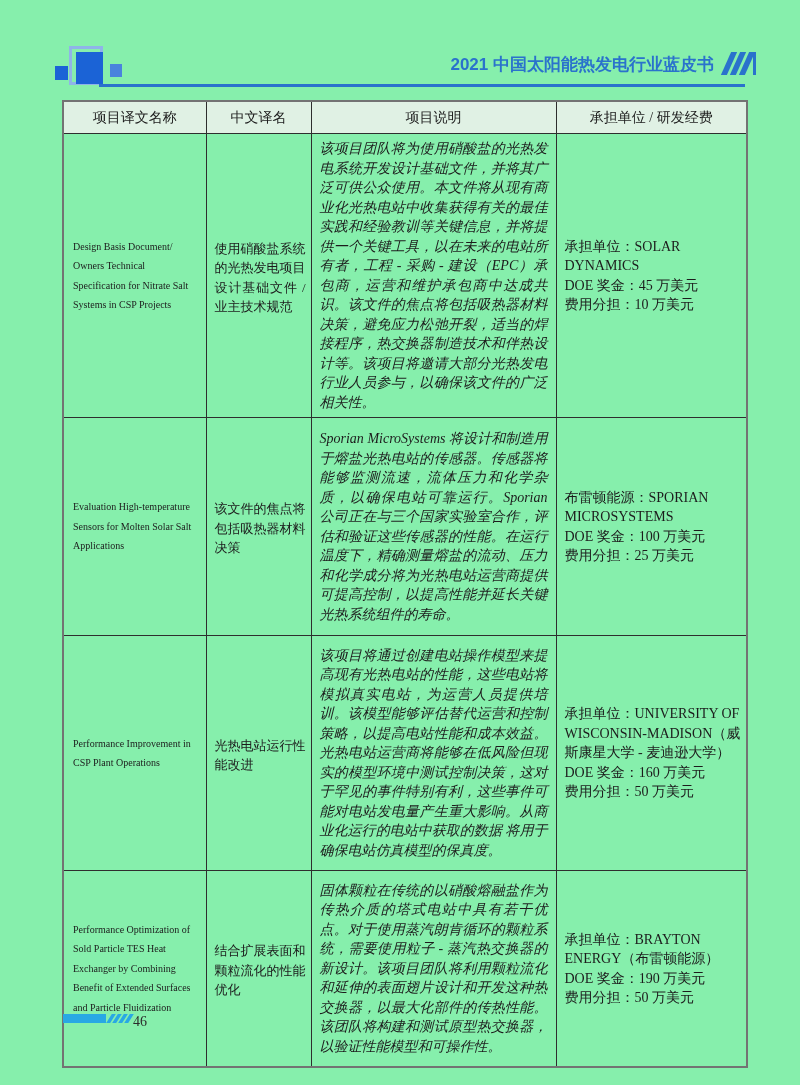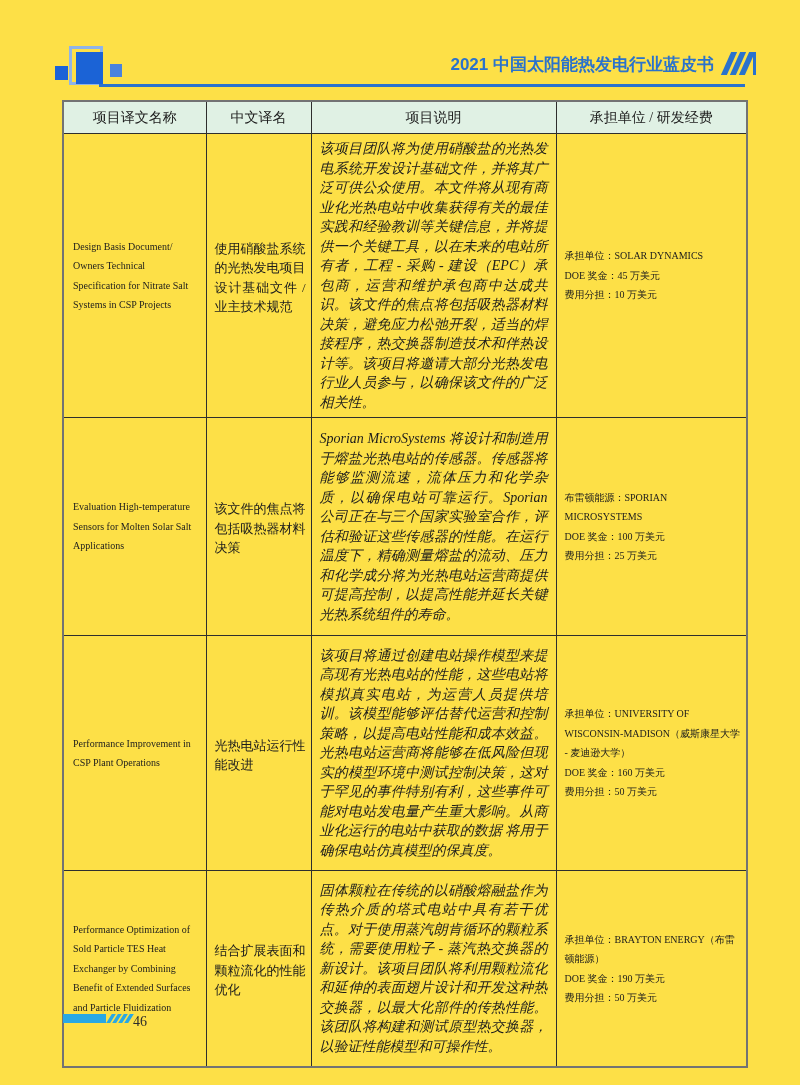--- a/index.html
+++ b/index.html
@@ -1,20 +1,20 @@
 <!DOCTYPE html>
 <html><head>
 <meta charset="utf-8">
 <style>
   html, body { margin: 0; padding: 0; background: #ffffff; }
   .page {
     position: relative;
     width: 800px;
     height: 1085px;
-    background: #fde047;
+    background: #86efac;
     overflow: hidden;
     font-family: "Liberation Serif", "DejaVu Serif", serif;
     color: #1c1c1c;
   }
 
   
   .logo-outline {
     position: absolute; left: 69px; top: 46px;
     width: 28px; height: 33px;
     border: 3px solid #8fb4e8;
@@ -96,21 +96,21 @@
     padding: 8px 5px 4px 8px;
     text-align: justify;
   }
   td.c3 {
     font-size: 14px; line-height: 19.5px;
     padding: 5px 8px;
     text-align: justify;
     font-style: italic;
   }
   td.c4 {
-    font-size: 10px; line-height: 19.5px;
+    font-size: 14px; line-height: 19.5px;
     padding: 4px 4px 4px 8px;
   }
 
   
   .footer-bar {
     position: absolute; left: 63px; top: 1014px;
     height: 9px; display: flex; align-items: stretch;
   }
   .fb-solid { width: 43px; background: #29a8e4; }
   .fb-stripe {

